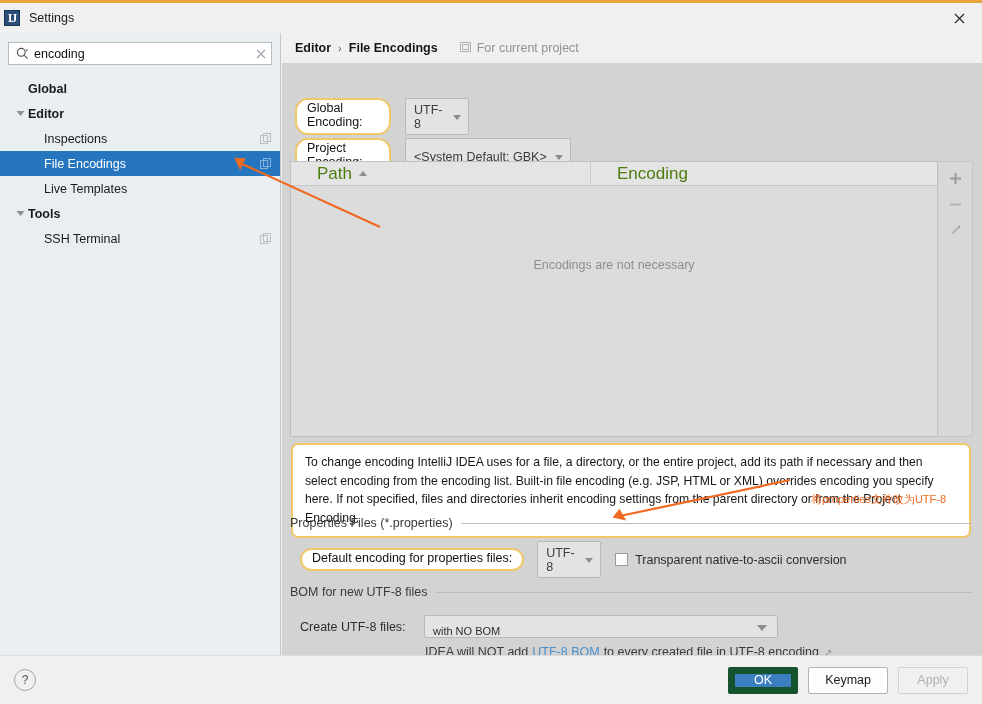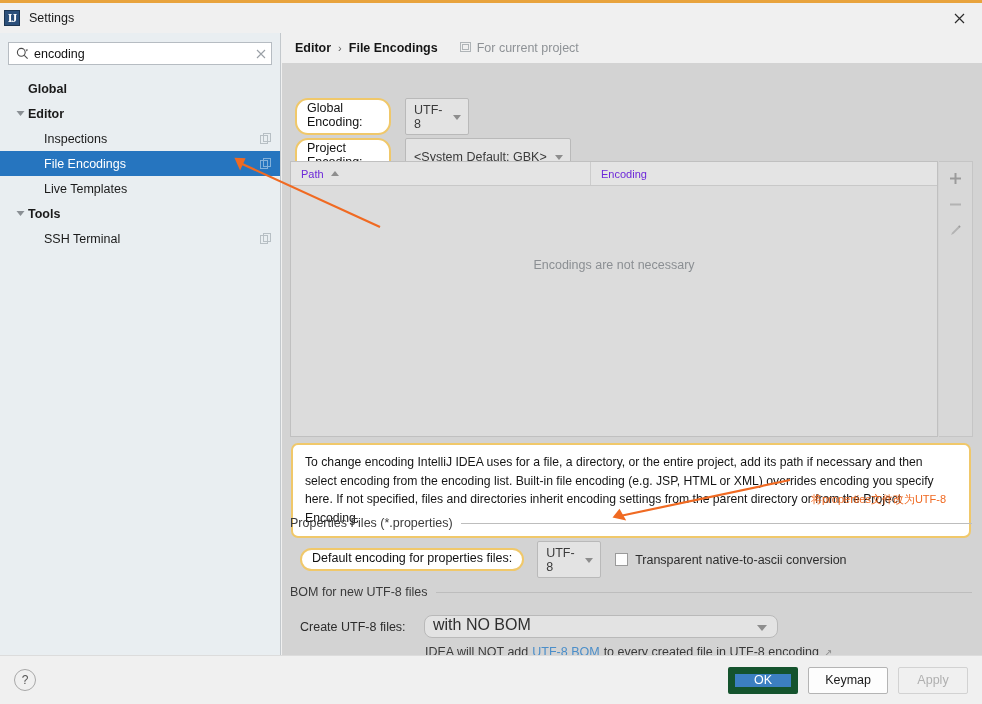--- a/index.html
+++ b/index.html
@@ -192,23 +192,23 @@
     background: #dcdcdc;
     border: 1px solid #c0c0c0;
   }
   #table-head {
     height: 24px;
     background: #e4e4e4;
     border-bottom: 1px solid #c8c8c8;
     display: flex; align-items: center;
   }
   .th {
-    font-size: 11px; color: #6d28d9;
-    display: flex; align-items: center;
-    padding-left: 10px;
+    font-size: 17px; color: #4d7c0f;
+    display: flex; align-items: center;
+    padding-left: 26px;
     height: 100%;
   }
   .th.path { width: 300px; border-right: 1px solid #cccccc; }
   .sort-arrow {
     margin-left: 7px;
     width: 0; height: 0;
     border-left: 4px solid transparent;
     border-right: 4px solid transparent;
     border-bottom: 5px solid #8e8e8e;
   }
@@ -268,24 +268,24 @@
   }
   .checkbox-label { font-size: 12.5px; color: #2c2c2c; }
 
   #bom-title { top: 522px; }
   #bom-row { position: absolute; left: 18px; top: 552px; display: flex; align-items: center; }
   #bom-row .bom-label { font-size: 12.5px; color: #2c2c2c; width: 124px; }
   #bom-combo {
     width: 354px; height: 23px;
     background: #e3e3e3;
     border: 1px solid #b9b9b9;
-    border-radius: 8px;
-    display: flex; align-items: flex-start;
+    border-radius: 2px;
+    display: flex; align-items: flex-end;
     padding-left: 8px;
-    font-size: 16px; color: #2f2f2f;
+    font-size: 11px; color: #2f2f2f;
     position: relative;
     cursor: pointer;
   }
   #bom-hint {
     position: absolute; left: 143px; top: 582px;
     font-size: 12.5px; color: #3a3a3a;
     display: flex; align-items: center;
   }
   #bom-hint .lnk { color: #4b8ec9; margin: 0 4px; }
   #bom-hint .extlink { margin-left: 5px; color: #8a8a8a; font-size: 10px; }

